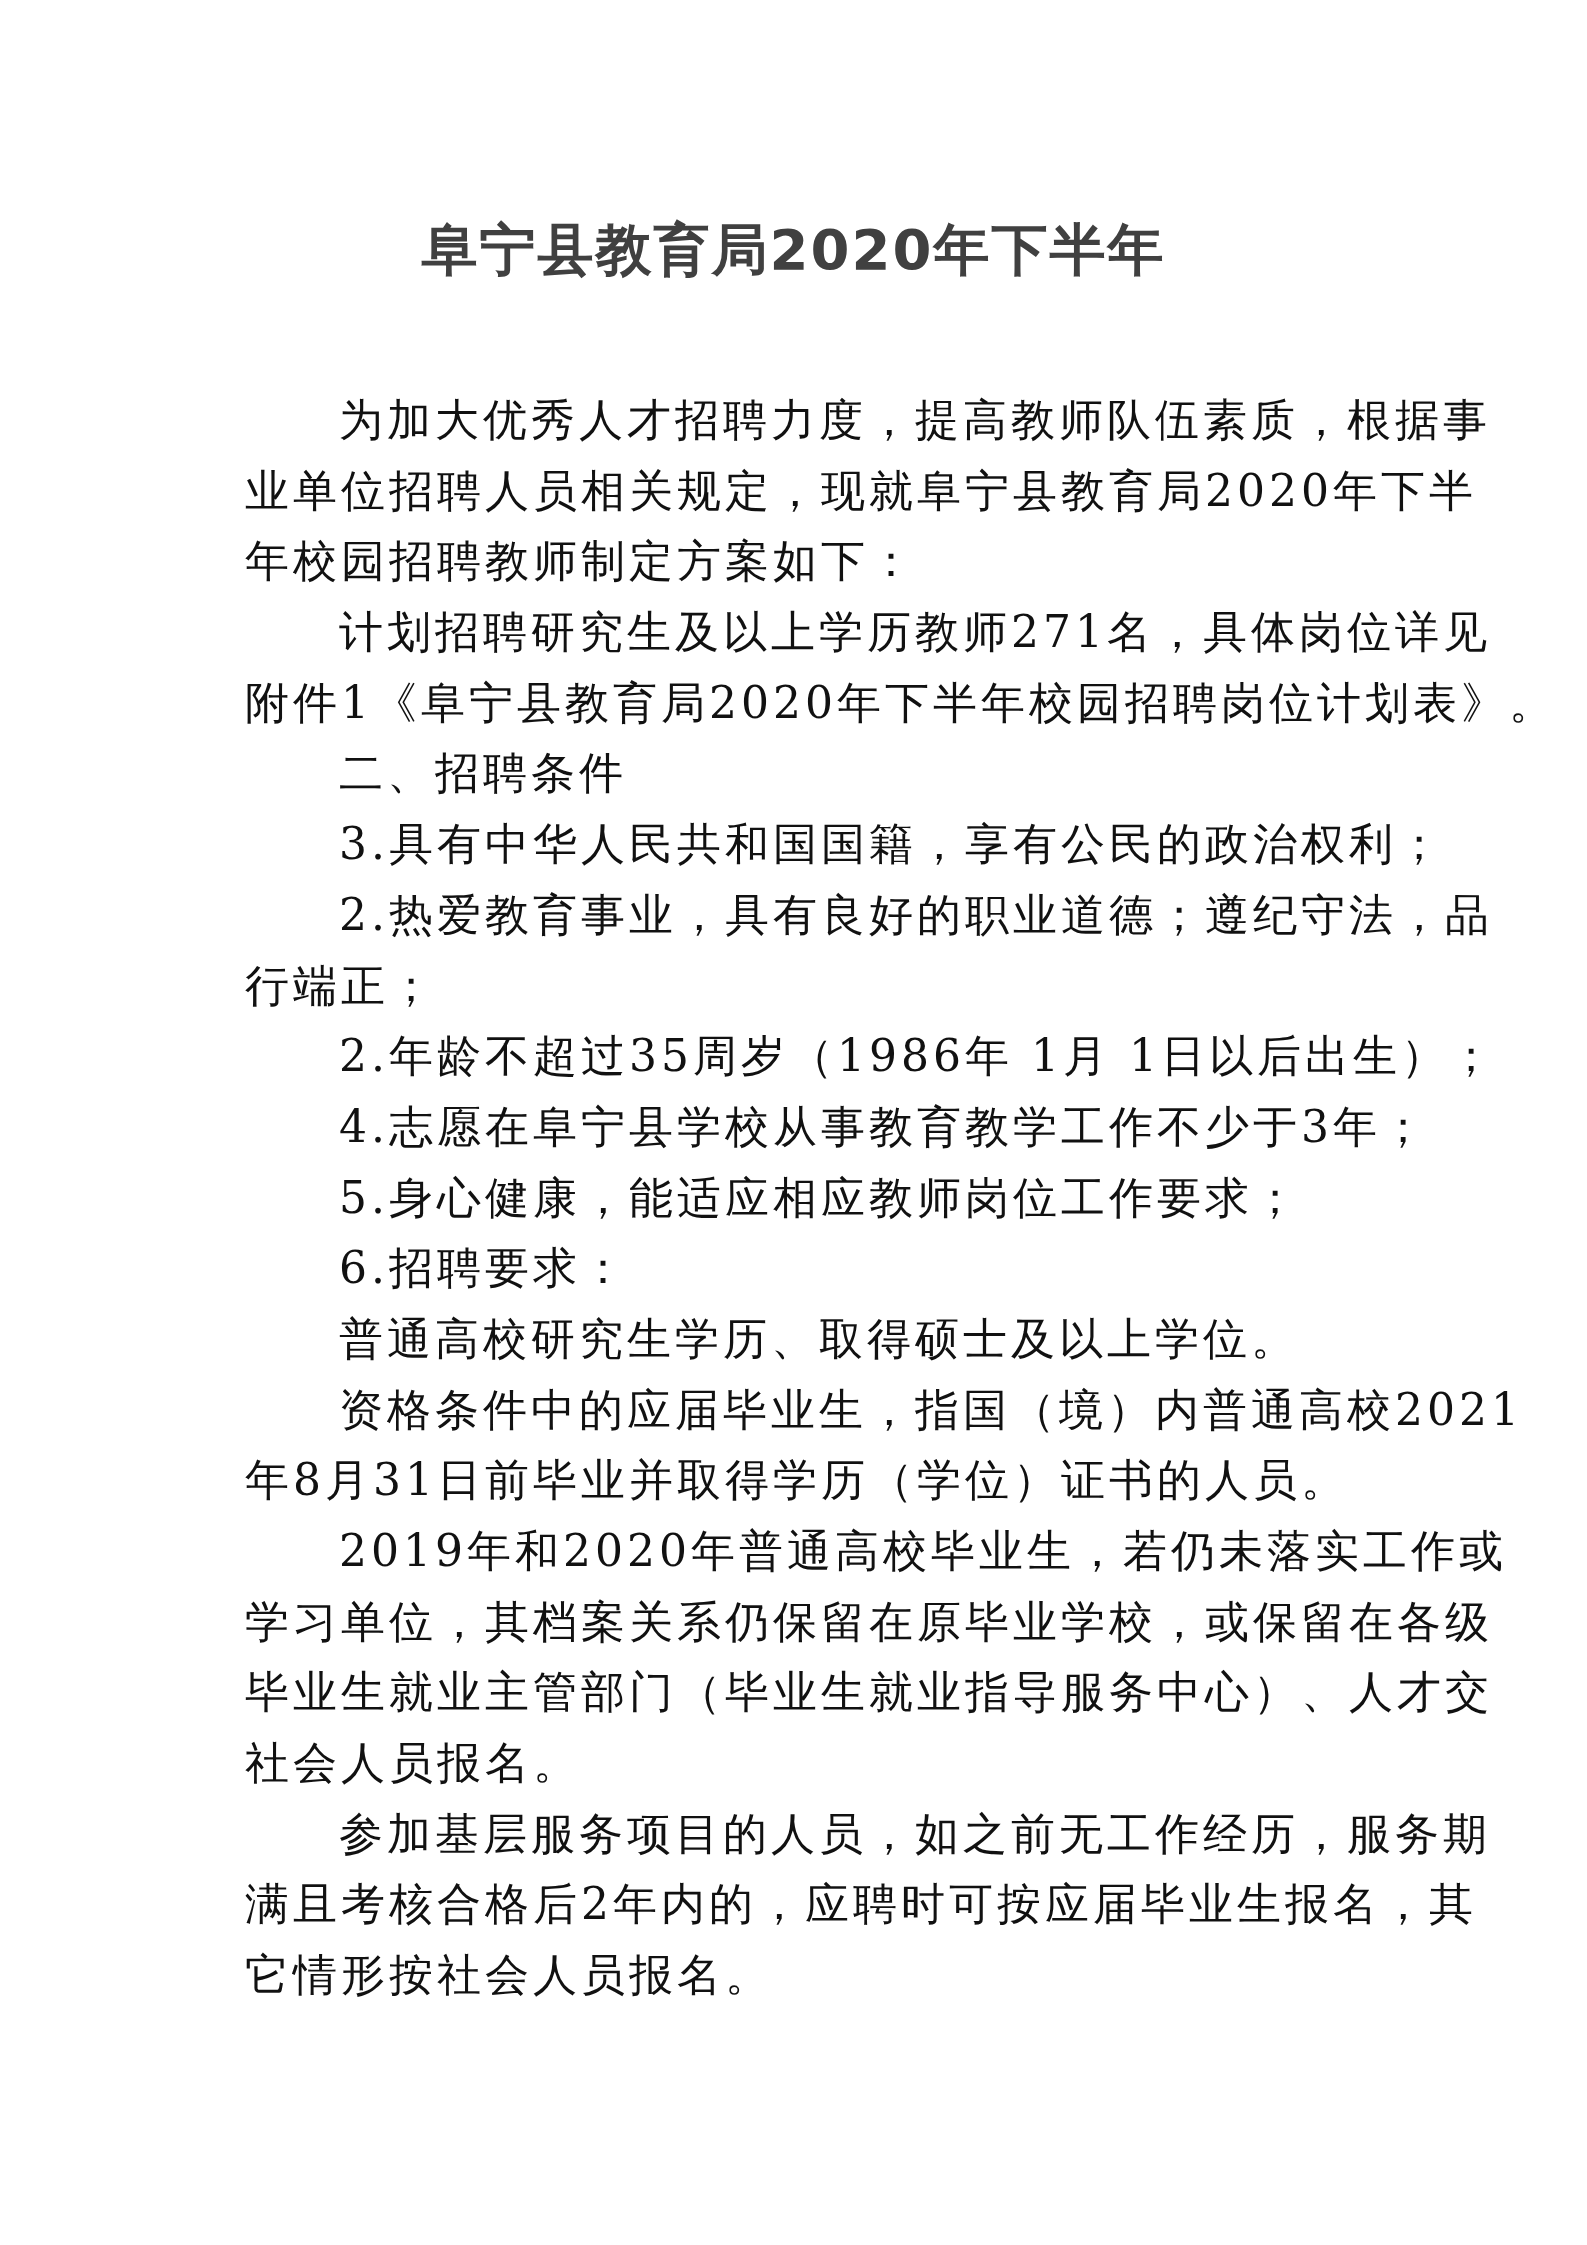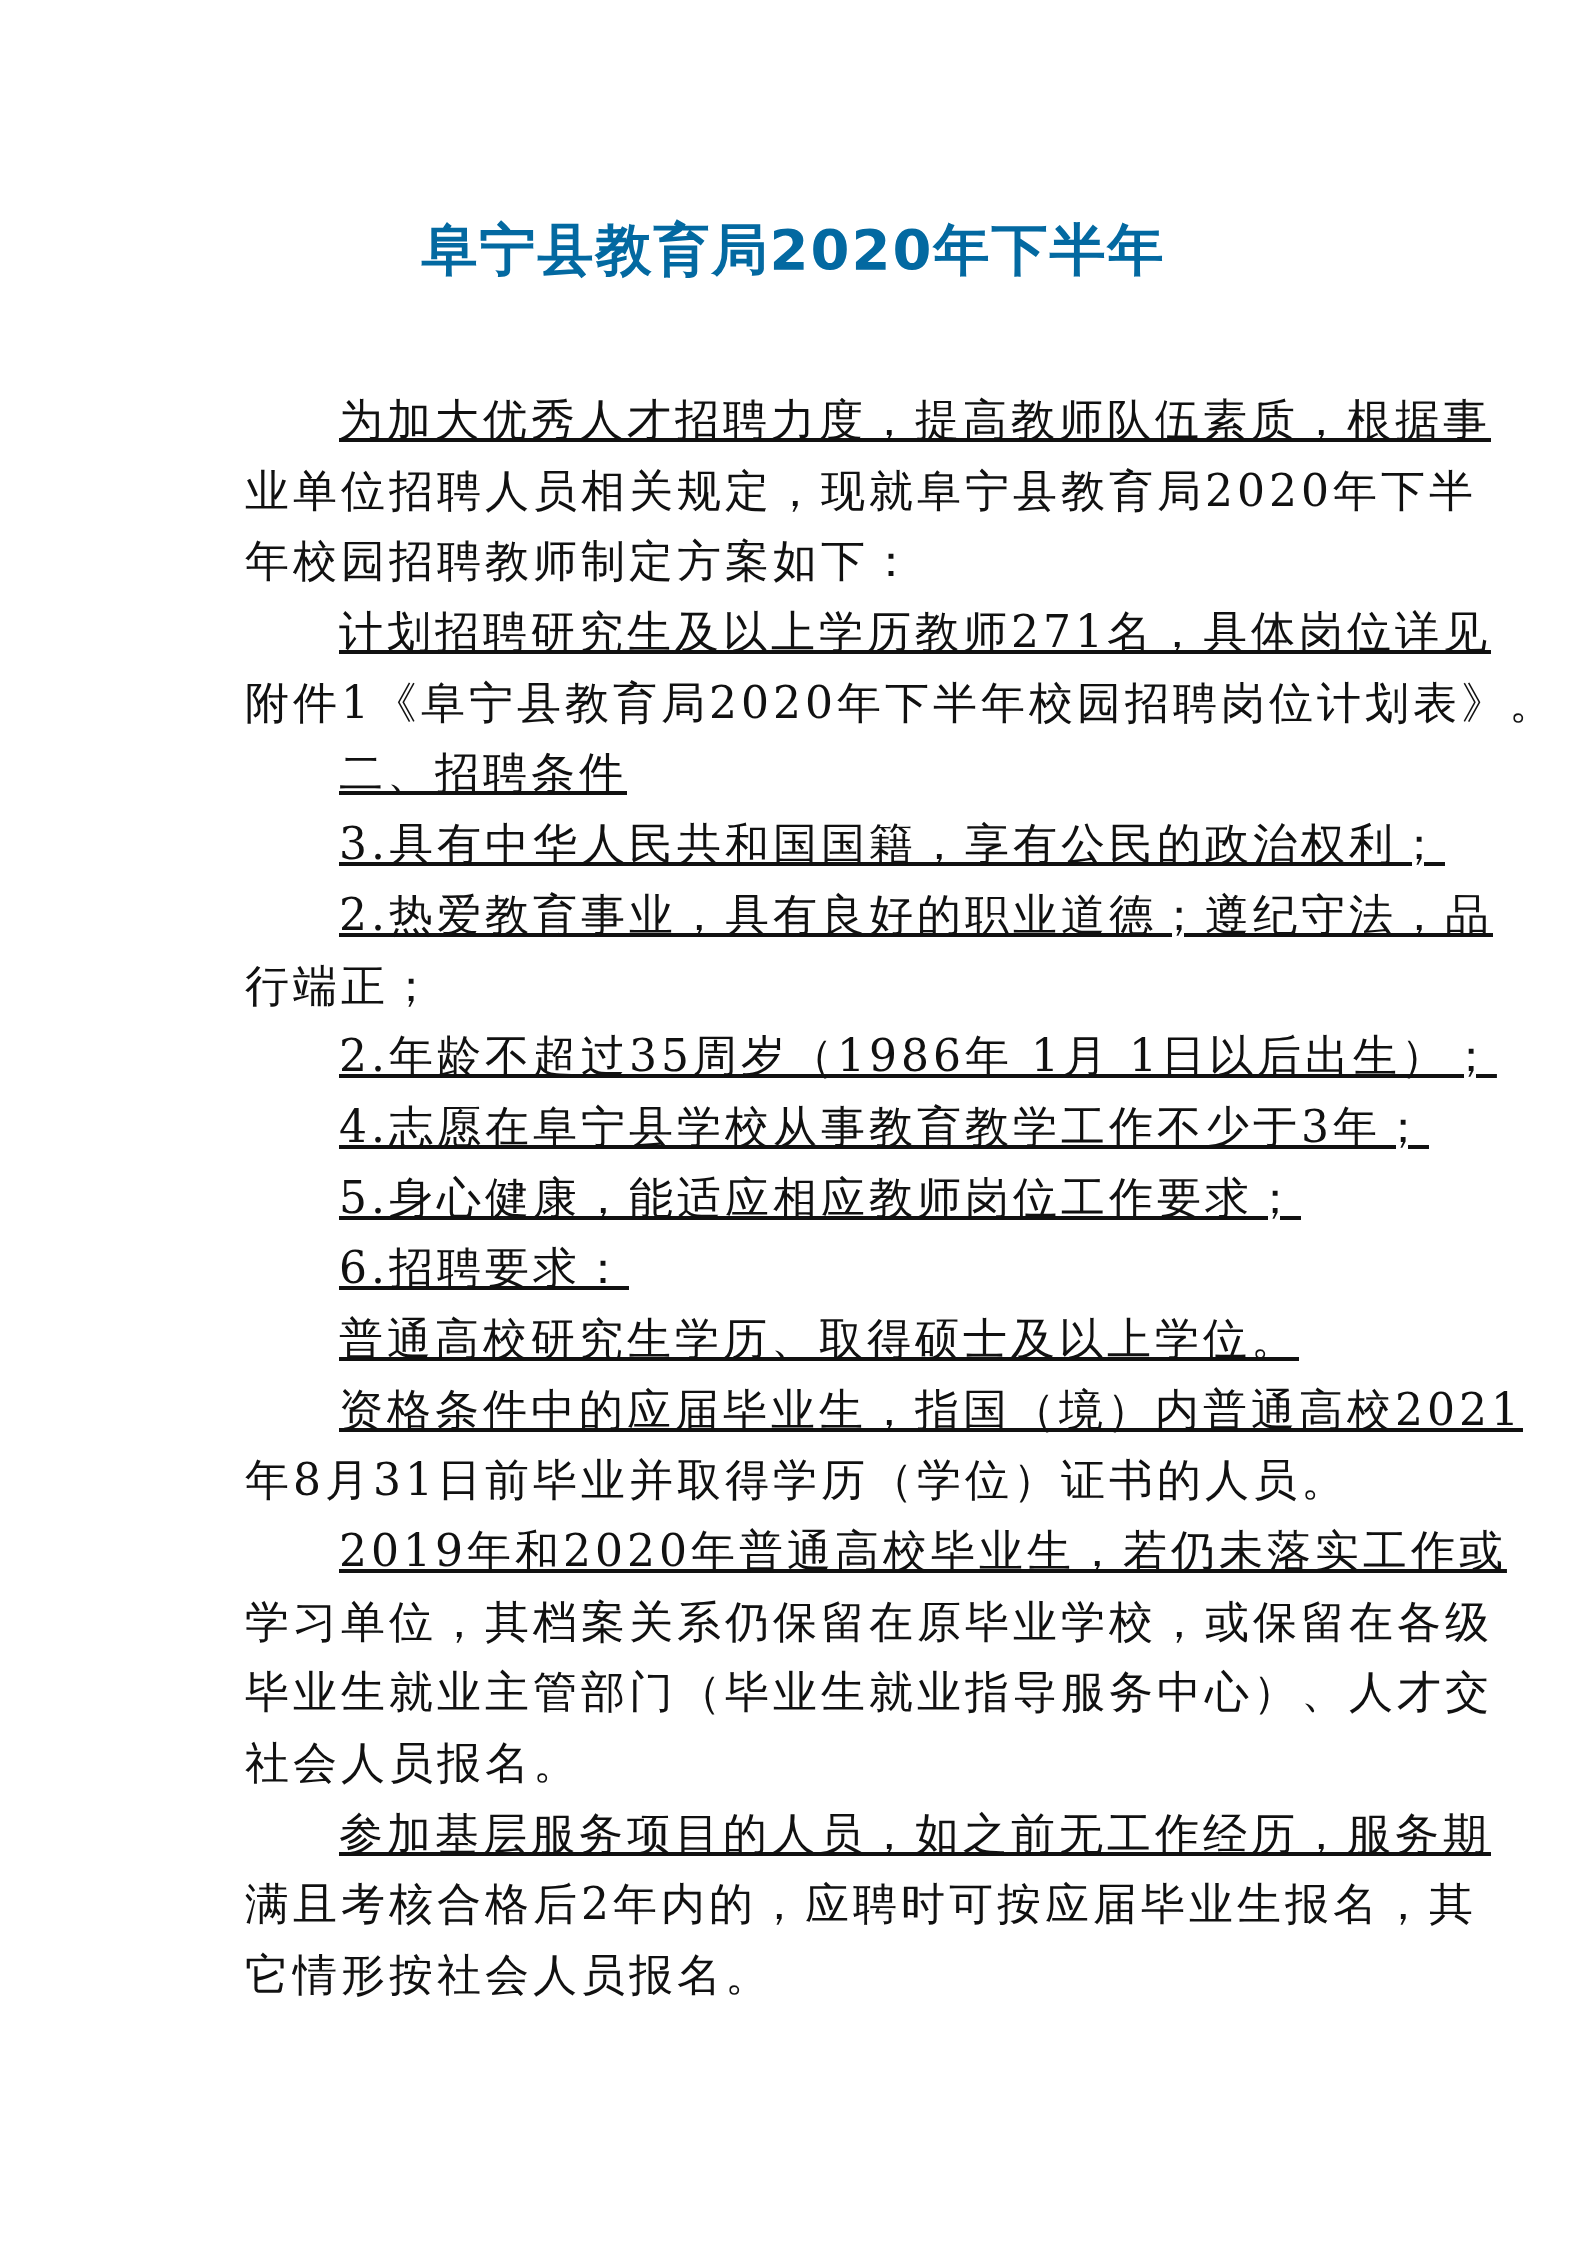--- a/index.html
+++ b/index.html
@@ -25,40 +25,40 @@
   .title {
     position: absolute;
     left: 0;
     width: 1587px;
     text-align: center;
     font-family: "DejaVu Sans", "Liberation Sans", sans-serif;
     font-weight: bold;
     font-size: 56px;
     line-height: 1;
     letter-spacing: 2px;
-    color: #0369a1;
+    color: #404040;
   }
   .title.t1 { top: 222px; }
   .title.t2 { top: 308px; }
   .body {
     position: absolute;
     left: 245px;
     top: 385px;
     width: 1120px;
   }
   .line {
     display: block;
     height: 70.7px;
     line-height: 70.7px;
     font-size: 44px;
     letter-spacing: 4px;
     white-space: nowrap;
     color: #111;
   }
-  .indent { padding-left: 94px; text-decoration: underline; }
+  .indent { padding-left: 94px; }
 </style>
 </head>
 <body>
 
 <div class="page">
   <div class="title t1">阜宁县教育局2020年下半年</div>
 
   <div class="body">
     <span class="line indent">为加大优秀人才招聘力度，提高教师队伍素质，根据事</span>
     <span class="line">业单位招聘人员相关规定，现就阜宁县教育局2020年下半</span>

